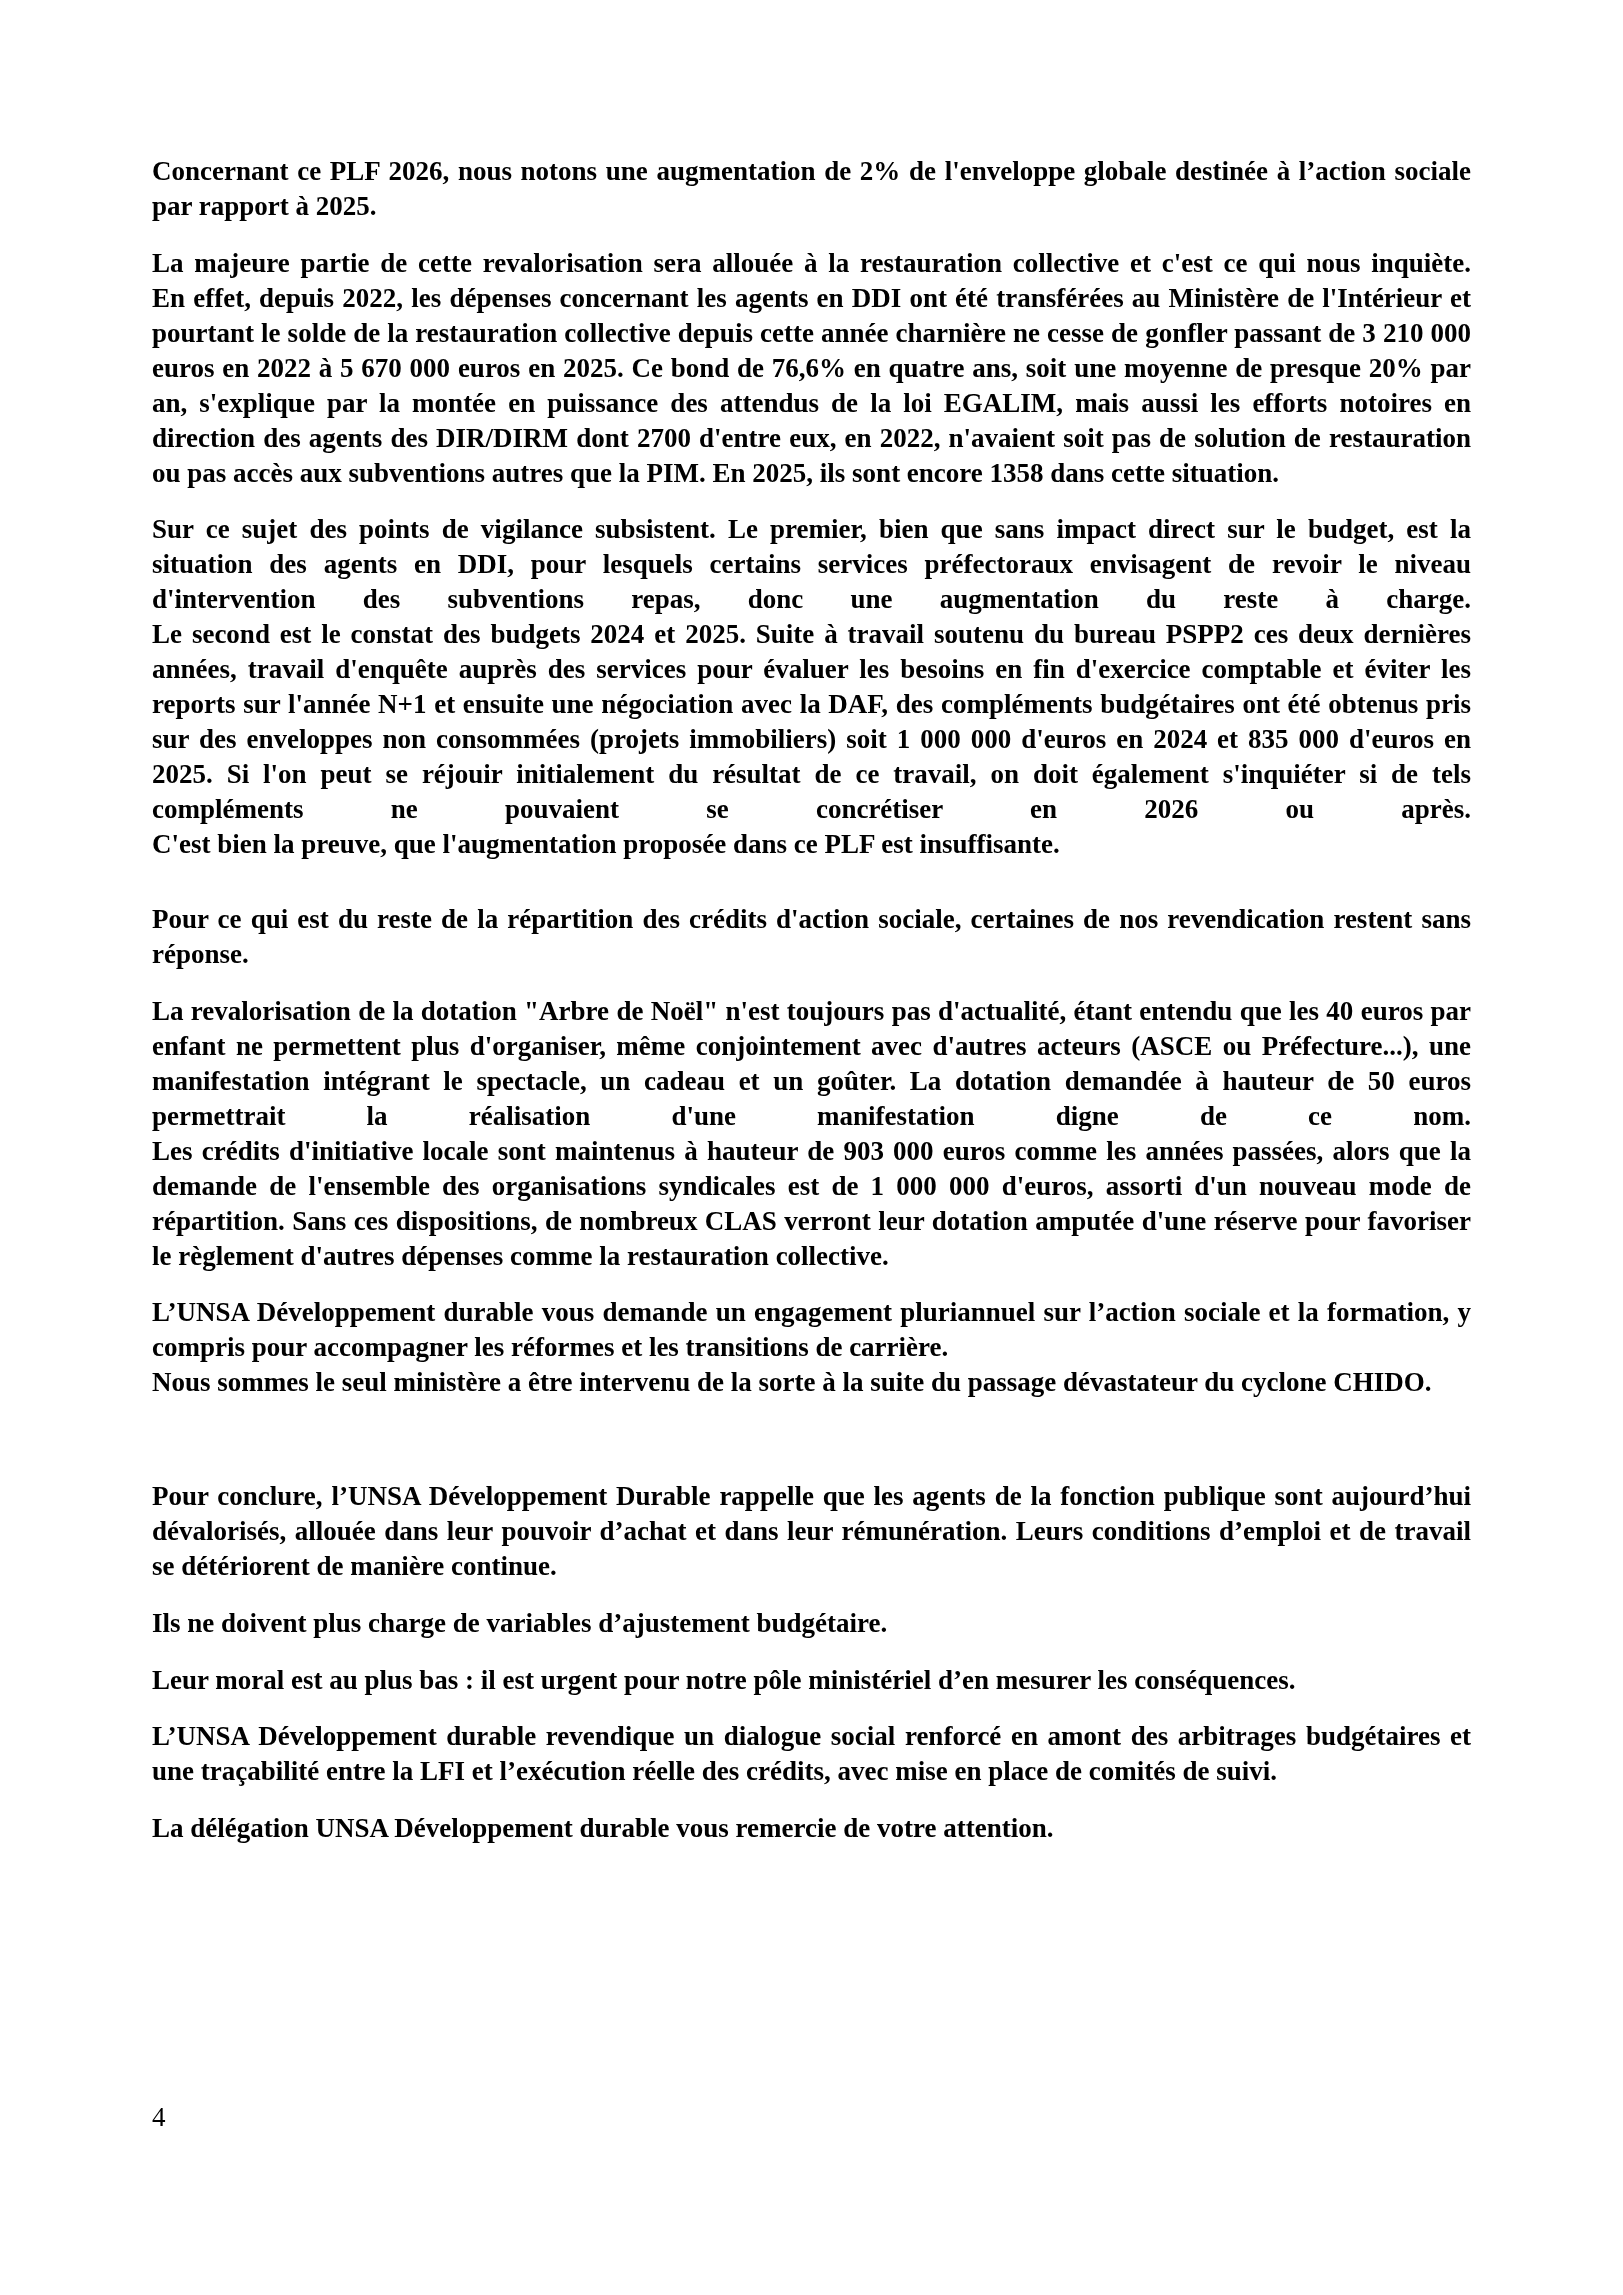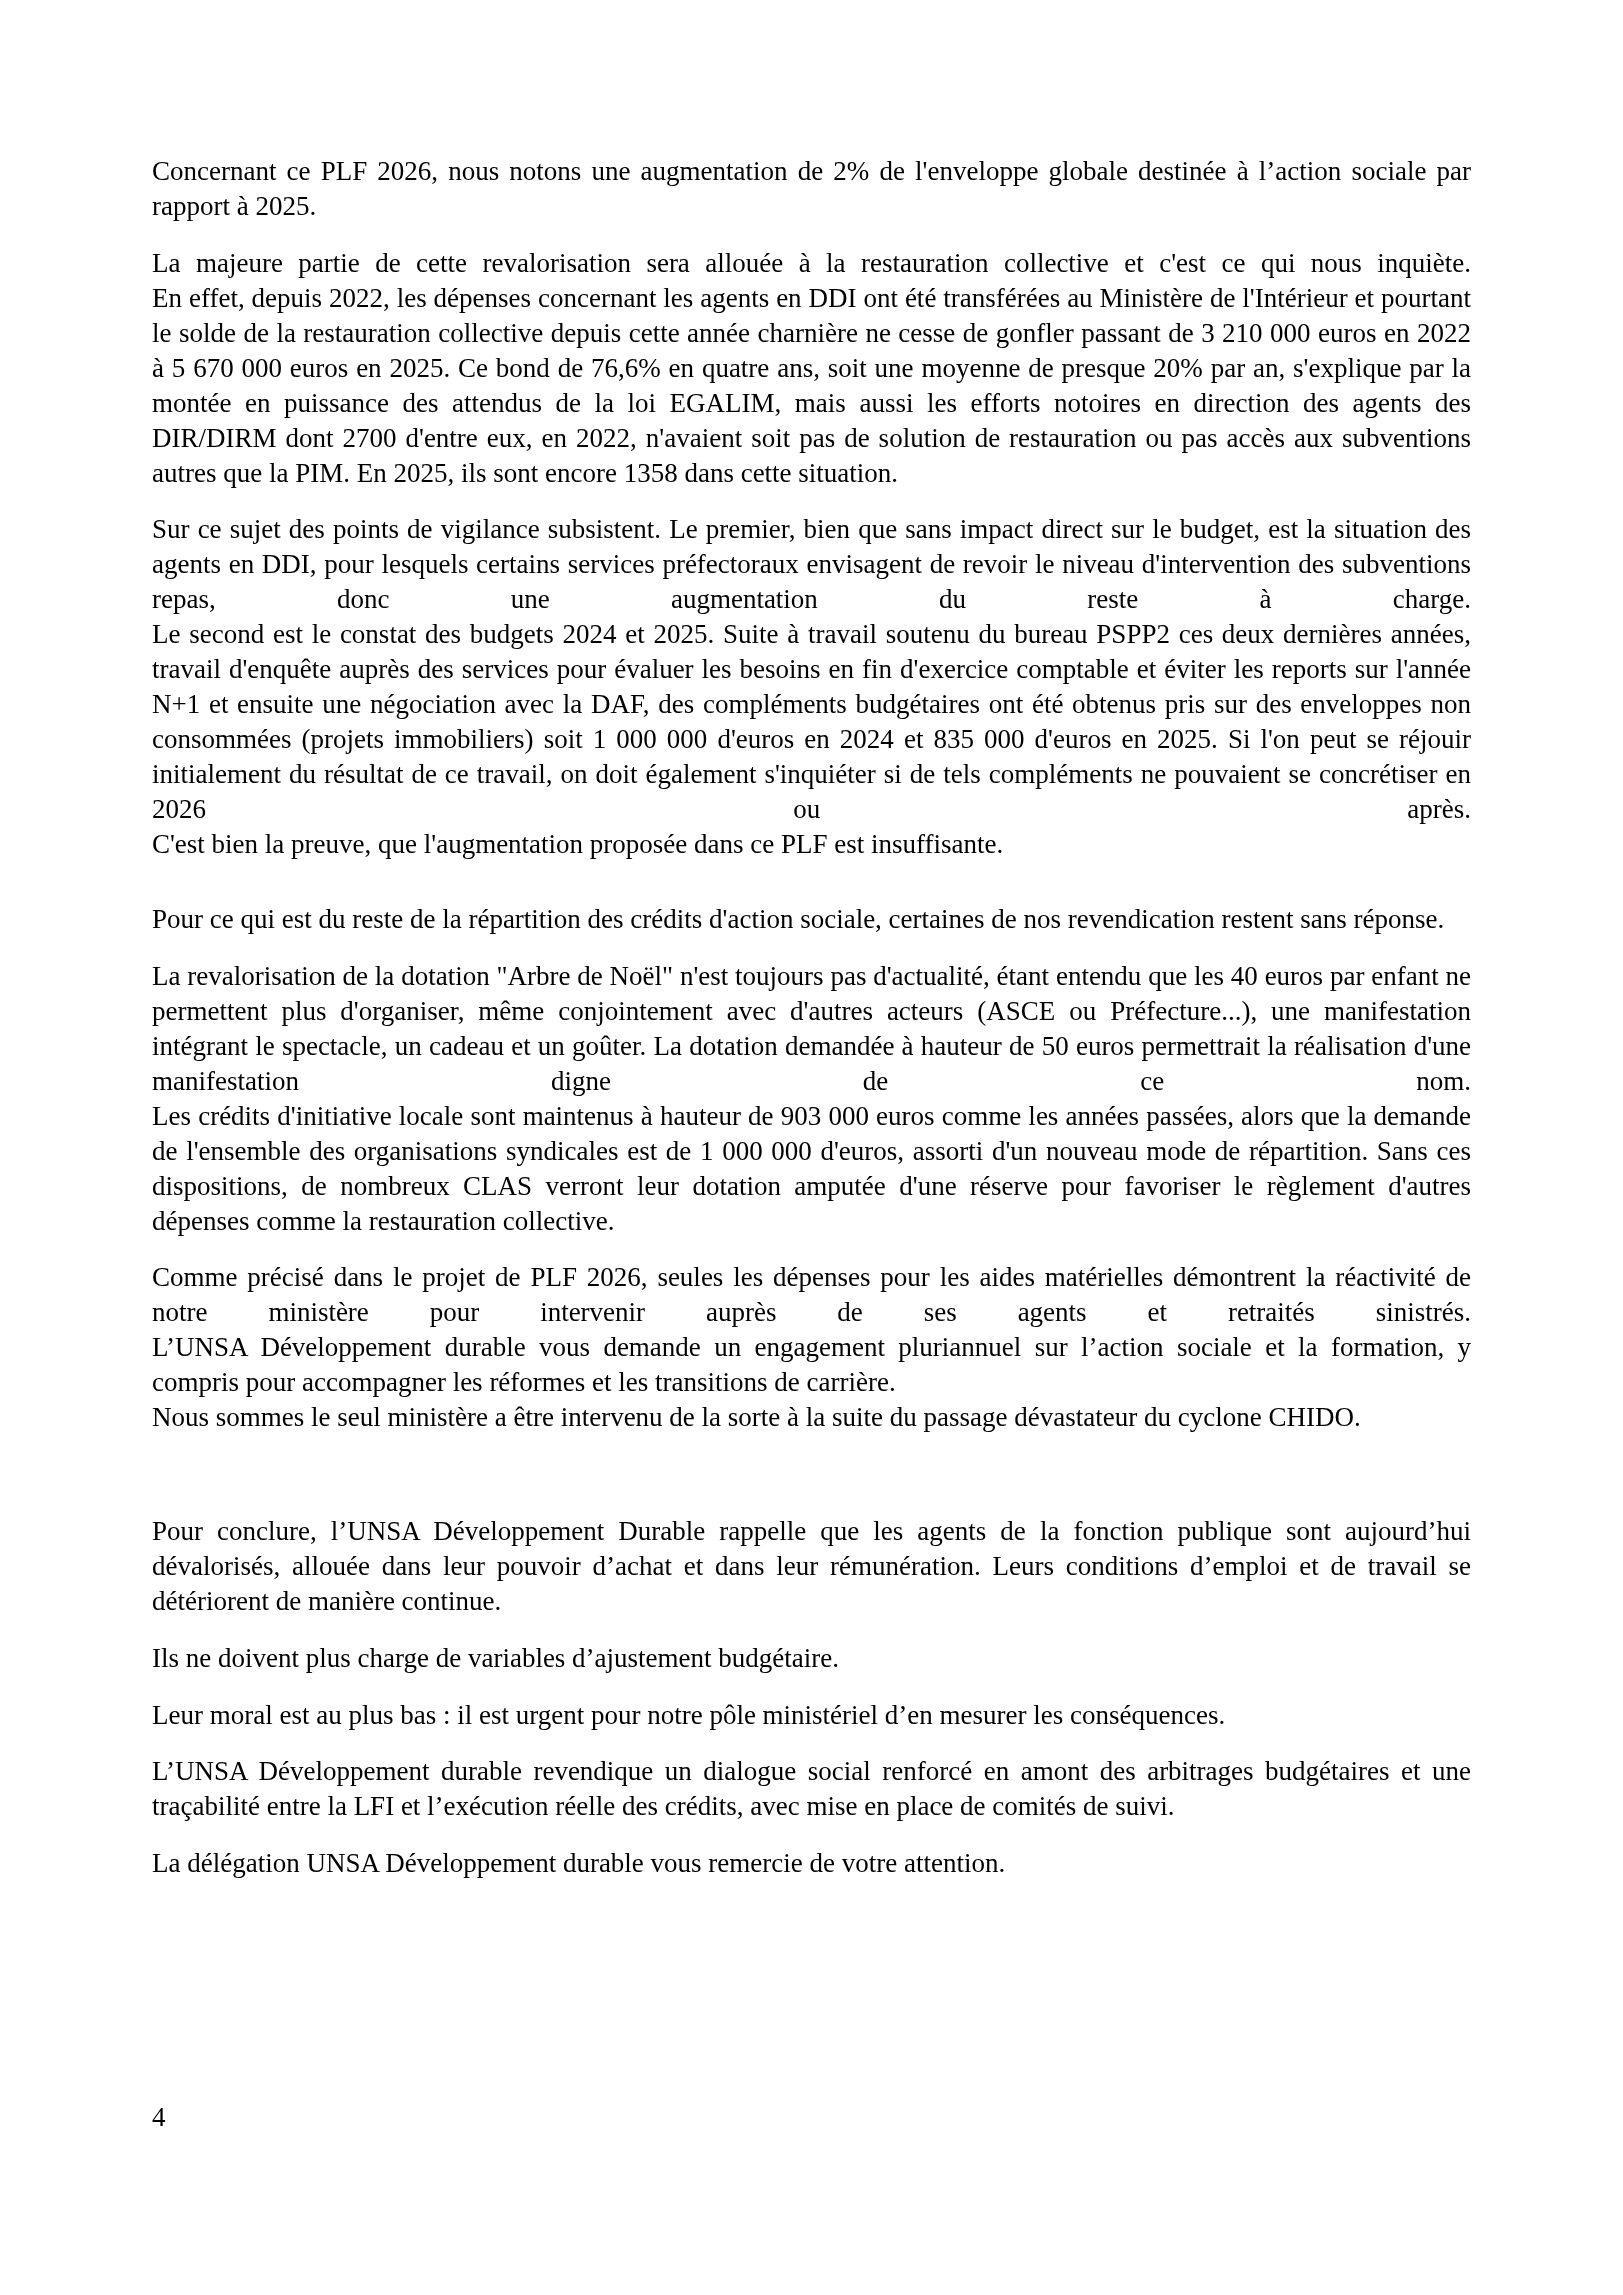--- a/index.html
+++ b/index.html
@@ -30,20 +30,21 @@
   }
   .para {
     margin: 0 0 21.6px 0;
     padding: 0;
   }
   .para.gap-large  { margin-bottom: 40px; }
   .para.gap-xlarge { margin-bottom: 79px; }
   .seg {
     display: block;
     text-align: justify;
+    font-weight: bold;
   }
   .seg.stretch {
     text-align-last: justify;
   }
   .page-number {
     position: absolute;
     left: 152px;
     top: 2100px;
     font-size: 27px;
     line-height: 35px;
@@ -67,21 +68,20 @@
         <span class="seg">C'est bien la preuve, que l'augmentation proposée dans ce PLF est insuffisante.</span>
       </p>
       <p class="para gap-normal">
         <span class="seg">Pour ce qui est du reste de la répartition des crédits d'action sociale, certaines de nos revendication restent sans réponse.</span>
       </p>
       <p class="para gap-normal">
         <span class="seg stretch">La revalorisation de la dotation "Arbre de Noël" n'est toujours pas d'actualité, étant entendu que les 40 euros par enfant ne permettent plus d'organiser, même conjointement avec d'autres acteurs (ASCE ou Préfecture...), une manifestation intégrant le spectacle, un cadeau et un goûter. La dotation demandée à hauteur de 50 euros permettrait la réalisation d'une manifestation digne de ce nom.</span>
         <span class="seg">Les crédits d'initiative locale sont maintenus à hauteur de 903 000 euros comme les années passées, alors que la demande de l'ensemble des organisations syndicales est de 1 000 000 d'euros, assorti d'un nouveau mode de répartition. Sans ces dispositions, de nombreux CLAS verront leur dotation amputée d'une réserve pour favoriser le règlement d'autres dépenses comme la restauration collective.</span>
       </p>
       <p class="para gap-xlarge">
-        <span class="seg stretch">Comme précisé dans le projet de PLF 2026, seules les dépenses pour les aides matérielles démontrent la réactivité de notre ministère pour intervenir auprès de ses agents et retraités sinistrés.</span>
         <span class="seg">L’UNSA Développement durable vous demande un engagement pluriannuel sur l’action sociale et la formation, y compris pour accompagner les réformes et les transitions de carrière.</span>
         <span class="seg">Nous sommes le seul ministère a être intervenu de la sorte à la suite du passage dévastateur du cyclone CHIDO.</span>
       </p>
       <p class="para gap-normal">
         <span class="seg">Pour conclure, l’UNSA Développement Durable rappelle que les agents de la fonction publique sont aujourd’hui dévalorisés, allouée dans leur pouvoir d’achat et dans leur rémunération. Leurs conditions d’emploi et de travail se détériorent de manière continue.</span>
       </p>
       <p class="para gap-normal">
         <span class="seg">Ils ne doivent plus charge de variables d’ajustement budgétaire.</span>
       </p>
       <p class="para gap-normal">

